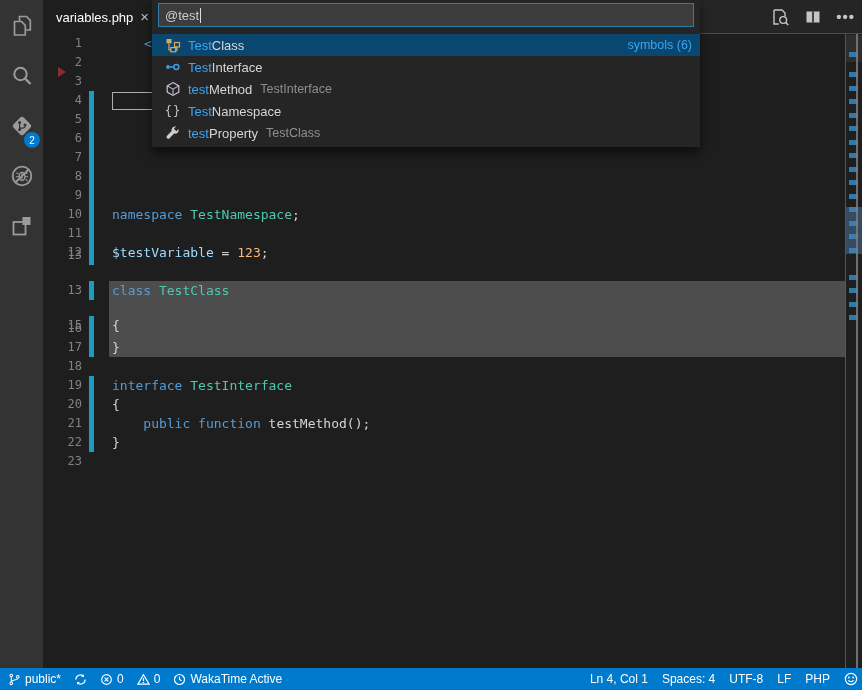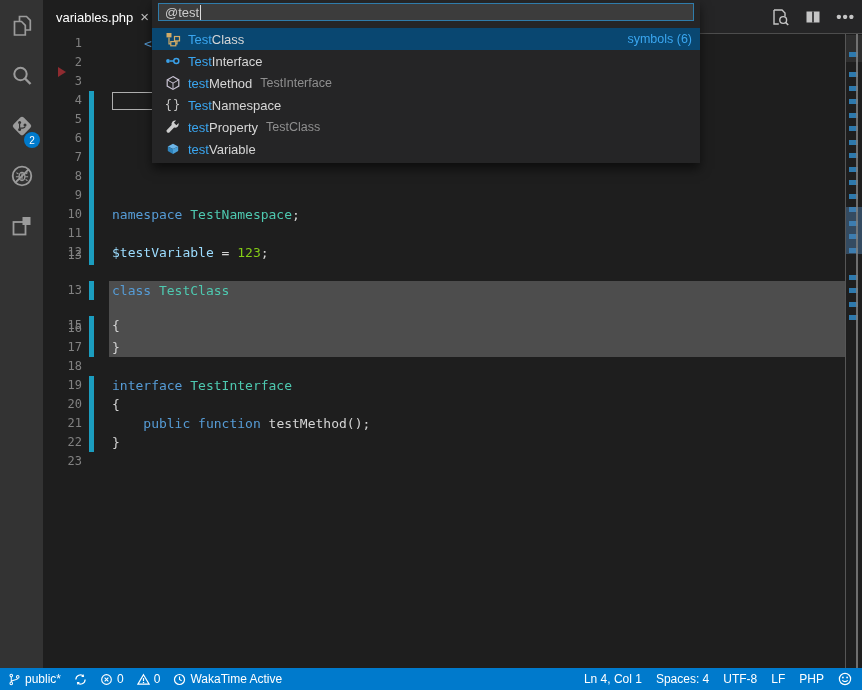--- a/index.html
+++ b/index.html
@@ -37,38 +37,38 @@
               border-bottom:5px solid transparent;border-left:8px solid var(--deleted)}
   .ruler{position:absolute;left:802px;right:0;top:0;bottom:0;border-left:1px solid #565656}
   .ruler-slider{position:absolute;left:803px;right:0;top:1px;height:27px;background:#2e2e2e}
   .mark{position:absolute;left:806px;width:9px;height:5px;background:var(--ruler_mark)}
   .mark-wide{position:absolute;left:803px;right:0;background:rgba(80,130,180,.45)}
   .scroll-line{position:absolute;left:813px;top:0;bottom:0;width:2px;background:#7d7d7d;opacity:.85;cursor:pointer}
 
   
   .quick-open{position:absolute;left:152px;top:0;width:548px;background:#252526;z-index:30;
               box-shadow:0 6px 10px rgba(0,0,0,.55);padding-bottom:3px}
-  .qinput{margin:3px 6px 0 6px;height:18px;box-sizing:border-box;background:#3c3c3c;border:1px solid #2f7cab;
+  .qinput{margin:3px 6px 0 6px;height:24px;box-sizing:border-box;background:#3c3c3c;border:1px solid #2f7cab;
           display:flex;align-items:center;padding-left:6px;font-size:13px;color:#cccccc;cursor:text}
   .caret{display:inline-block;width:1px;height:15px;background:#dcdcdc;margin-left:1px}
   .qlist{margin-top:7px}
   .qrow{height:22px;display:flex;align-items:center;padding-left:13px;font-size:13px;color:#d6d6d6;
         position:relative;cursor:pointer}
   .qrow.sel{background:var(--selection_bg)}
   .qicon{width:16px;height:16px;margin-right:7px;flex:none;display:flex;align-items:center;justify-content:center}
   .qmatch{color:var(--match)}
   .qdesc{margin-left:8px;font-size:12.5px;color:#8f8f8f}
   .qgroup{position:absolute;right:8px;font-size:12.5px;color:var(--match)}
   .ns-glyph{font-family:"DejaVu Sans Mono",monospace;font-size:12px;color:#c5c5c5;letter-spacing:1px}
 
   
   .status-bar{position:absolute;left:0;right:0;bottom:0;height:22px;display:flex;align-items:center;
               color:#ffffff;font-size:12px;background:var(--accent);z-index:40}
   .sb-left{display:flex;align-items:center;padding-left:8px}
-  .sb-right{margin-left:auto;display:flex;align-items:center;padding-right:10px}
+  .sb-right{margin-left:auto;display:flex;align-items:center;padding-right:4px}
   .sb-item{display:flex;align-items:center;gap:4px;margin-right:13px;cursor:pointer;white-space:nowrap}
   .sb-right .sb-item{margin-right:0;margin-left:14px}
   .sb-item svg{display:block}
 </style>
 </head>
 <body>
 
 <div class="app">
 
   <div class="activity-bar" id="activity-bar">
@@ -142,21 +142,21 @@
         <div class="line" style="top: 19px;"><span class="ln">2</span><span class="codetext"></span></div>
         <div class="line" style="top: 38px;"><span class="ln">3</span><span class="codetext"></span></div>
         <div class="line" style="top: 57px;"><span class="ln">4</span><span class="gitbar"></span><span class="codetext"></span></div>
         <div class="line" style="top: 76px;"><span class="ln">5</span><span class="gitbar"></span><span class="codetext"></span></div>
         <div class="line" style="top: 95px;"><span class="ln">6</span><span class="gitbar"></span><span class="codetext"></span></div>
         <div class="line" style="top: 114px;"><span class="ln">7</span><span class="gitbar"></span><span class="codetext"></span></div>
         <div class="line" style="top: 133px;"><span class="ln">8</span><span class="gitbar"></span><span class="codetext"></span></div>
         <div class="line" style="top: 152px;"><span class="ln">9</span><span class="gitbar"></span><span class="codetext"></span></div>
         <div class="line" style="top: 171px;"><span class="ln">10</span><span class="gitbar"></span><span class="codetext"><span style="color: rgb(86, 156, 214);">namespace</span><span style="color: rgb(212, 212, 212);"> </span><span style="color: rgb(78, 201, 176);">TestNamespace</span><span style="color: rgb(212, 212, 212);">;</span></span></div>
         <div class="line" style="top: 190px;"><span class="ln">11</span><span class="gitbar"></span><span class="codetext"></span></div>
-        <div class="line" style="top: 209px;"><span class="ln">12</span><span class="gitbar"></span><span class="codetext"><span style="color: rgb(156, 220, 254);">$testVariable</span><span style="color: rgb(212, 212, 212);"> = </span><span style="color: #84cc16;">123</span><span style="color: rgb(212, 212, 212);">;</span></span></div>
+        <div class="line" style="top: 209px;"><span class="ln">12</span><span class="gitbar"></span><span class="codetext"><span style="color: rgb(156, 220, 254);">$testVariable</span><span style="color: rgb(212, 212, 212);"> = </span><span style="color: #fdba74;">123</span><span style="color: rgb(212, 212, 212);">;</span></span></div>
         <div class="line" style="top: 212px;"><span class="ln">13</span><span class="gitbar"></span><span class="codetext"></span></div>
         <div class="line" style="top: 247px;"><span class="ln">13</span><span class="gitbar"></span><span class="codetext"><span style="color: rgb(86, 156, 214);">class</span><span style="color: rgb(212, 212, 212);"> </span><span style="color: rgb(78, 201, 176);">TestClass</span></span></div>
         <div class="line" style="top: 282px;"><span class="ln">15</span><span class="gitbar"></span><span class="codetext"><span style="color: rgb(212, 212, 212);">{</span></span></div>
         <div class="line" style="top: 285px;"><span class="ln">16</span><span class="gitbar"></span></div>
         <div class="line" style="top: 304px;"><span class="ln">17</span><span class="gitbar"></span><span class="codetext"><span style="color: rgb(212, 212, 212);">}</span></span></div>
         <div class="line" style="top: 323px;"><span class="ln">18</span><span class="codetext"></span></div>
         <div class="line" style="top: 342px;"><span class="ln">19</span><span class="gitbar"></span><span class="codetext"><span style="color: rgb(86, 156, 214);">interface</span><span style="color: rgb(212, 212, 212);"> </span><span style="color: rgb(78, 201, 176);">TestInterface</span></span></div>
         <div class="line" style="top: 361px;"><span class="ln">20</span><span class="gitbar"></span><span class="codetext"><span style="color: rgb(212, 212, 212);">{</span></span></div>
         <div class="line" style="top: 380px;"><span class="ln">21</span><span class="gitbar"></span><span class="codetext"><span style="color: rgb(212, 212, 212);">    </span><span style="color: rgb(86, 156, 214);">public</span><span style="color: rgb(212, 212, 212);"> </span><span style="color: rgb(86, 156, 214);">function</span><span style="color: rgb(212, 212, 212);"> testMethod();</span></span></div>
         <div class="line" style="top: 399px;"><span class="ln">22</span><span class="gitbar"></span><span class="codetext"><span style="color: rgb(212, 212, 212);">}</span></span></div>
@@ -237,30 +237,20 @@
         </div>
         <div class="qrow">
           <span class="qicon">
             <svg width="16" height="16" viewBox="0 0 16 16">
               <path d="M13.6 4.1a3.7 3.7 0 0 1-4.5 4.5l-4.3 4.3a1.8 1.8 0 1 1-2.5-2.5l4.3-4.3a3.7 3.7 0 0 1 4.5-4.5L8.9 3.8l2.5 2.5z" fill="#cdcdcd"></path>
             </svg>
           </span>
           <span><span class="qmatch">test</span><span>Property</span></span>
           <span class="qdesc">TestClass</span>
         </div>
-        <div class="qrow">
-          <span class="qicon">
-            <svg width="16" height="16" viewBox="0 0 16 16">
-              <path d="M2.8 5.4 8 2.8l5.2 2.6L8 8Z" fill="#6db6e8"></path>
-              <path d="M2.8 5.4V10L8 12.9V8Z" fill="#2f84bd"></path>
-              <path d="M13.2 5.4V10L8 12.9V8Z" fill="#4aa0d8"></path>
-            </svg>
-          </span>
-          <span><span class="qmatch">test</span><span>Variable</span></span>
-        </div>
       </div>
   </div>
 
   <div class="status-bar">
     <div class="sb-left" id="sb-left">
         <div class="sb-item">
           <span>
             <svg width="13" height="13" viewBox="0 0 14 14">
               <circle cx="3.5" cy="2.8" r="1.4" fill="none" stroke="#fff" stroke-width="1.1"></circle>
               <circle cx="3.5" cy="11.2" r="1.4" fill="none" stroke="#fff" stroke-width="1.1"></circle>

